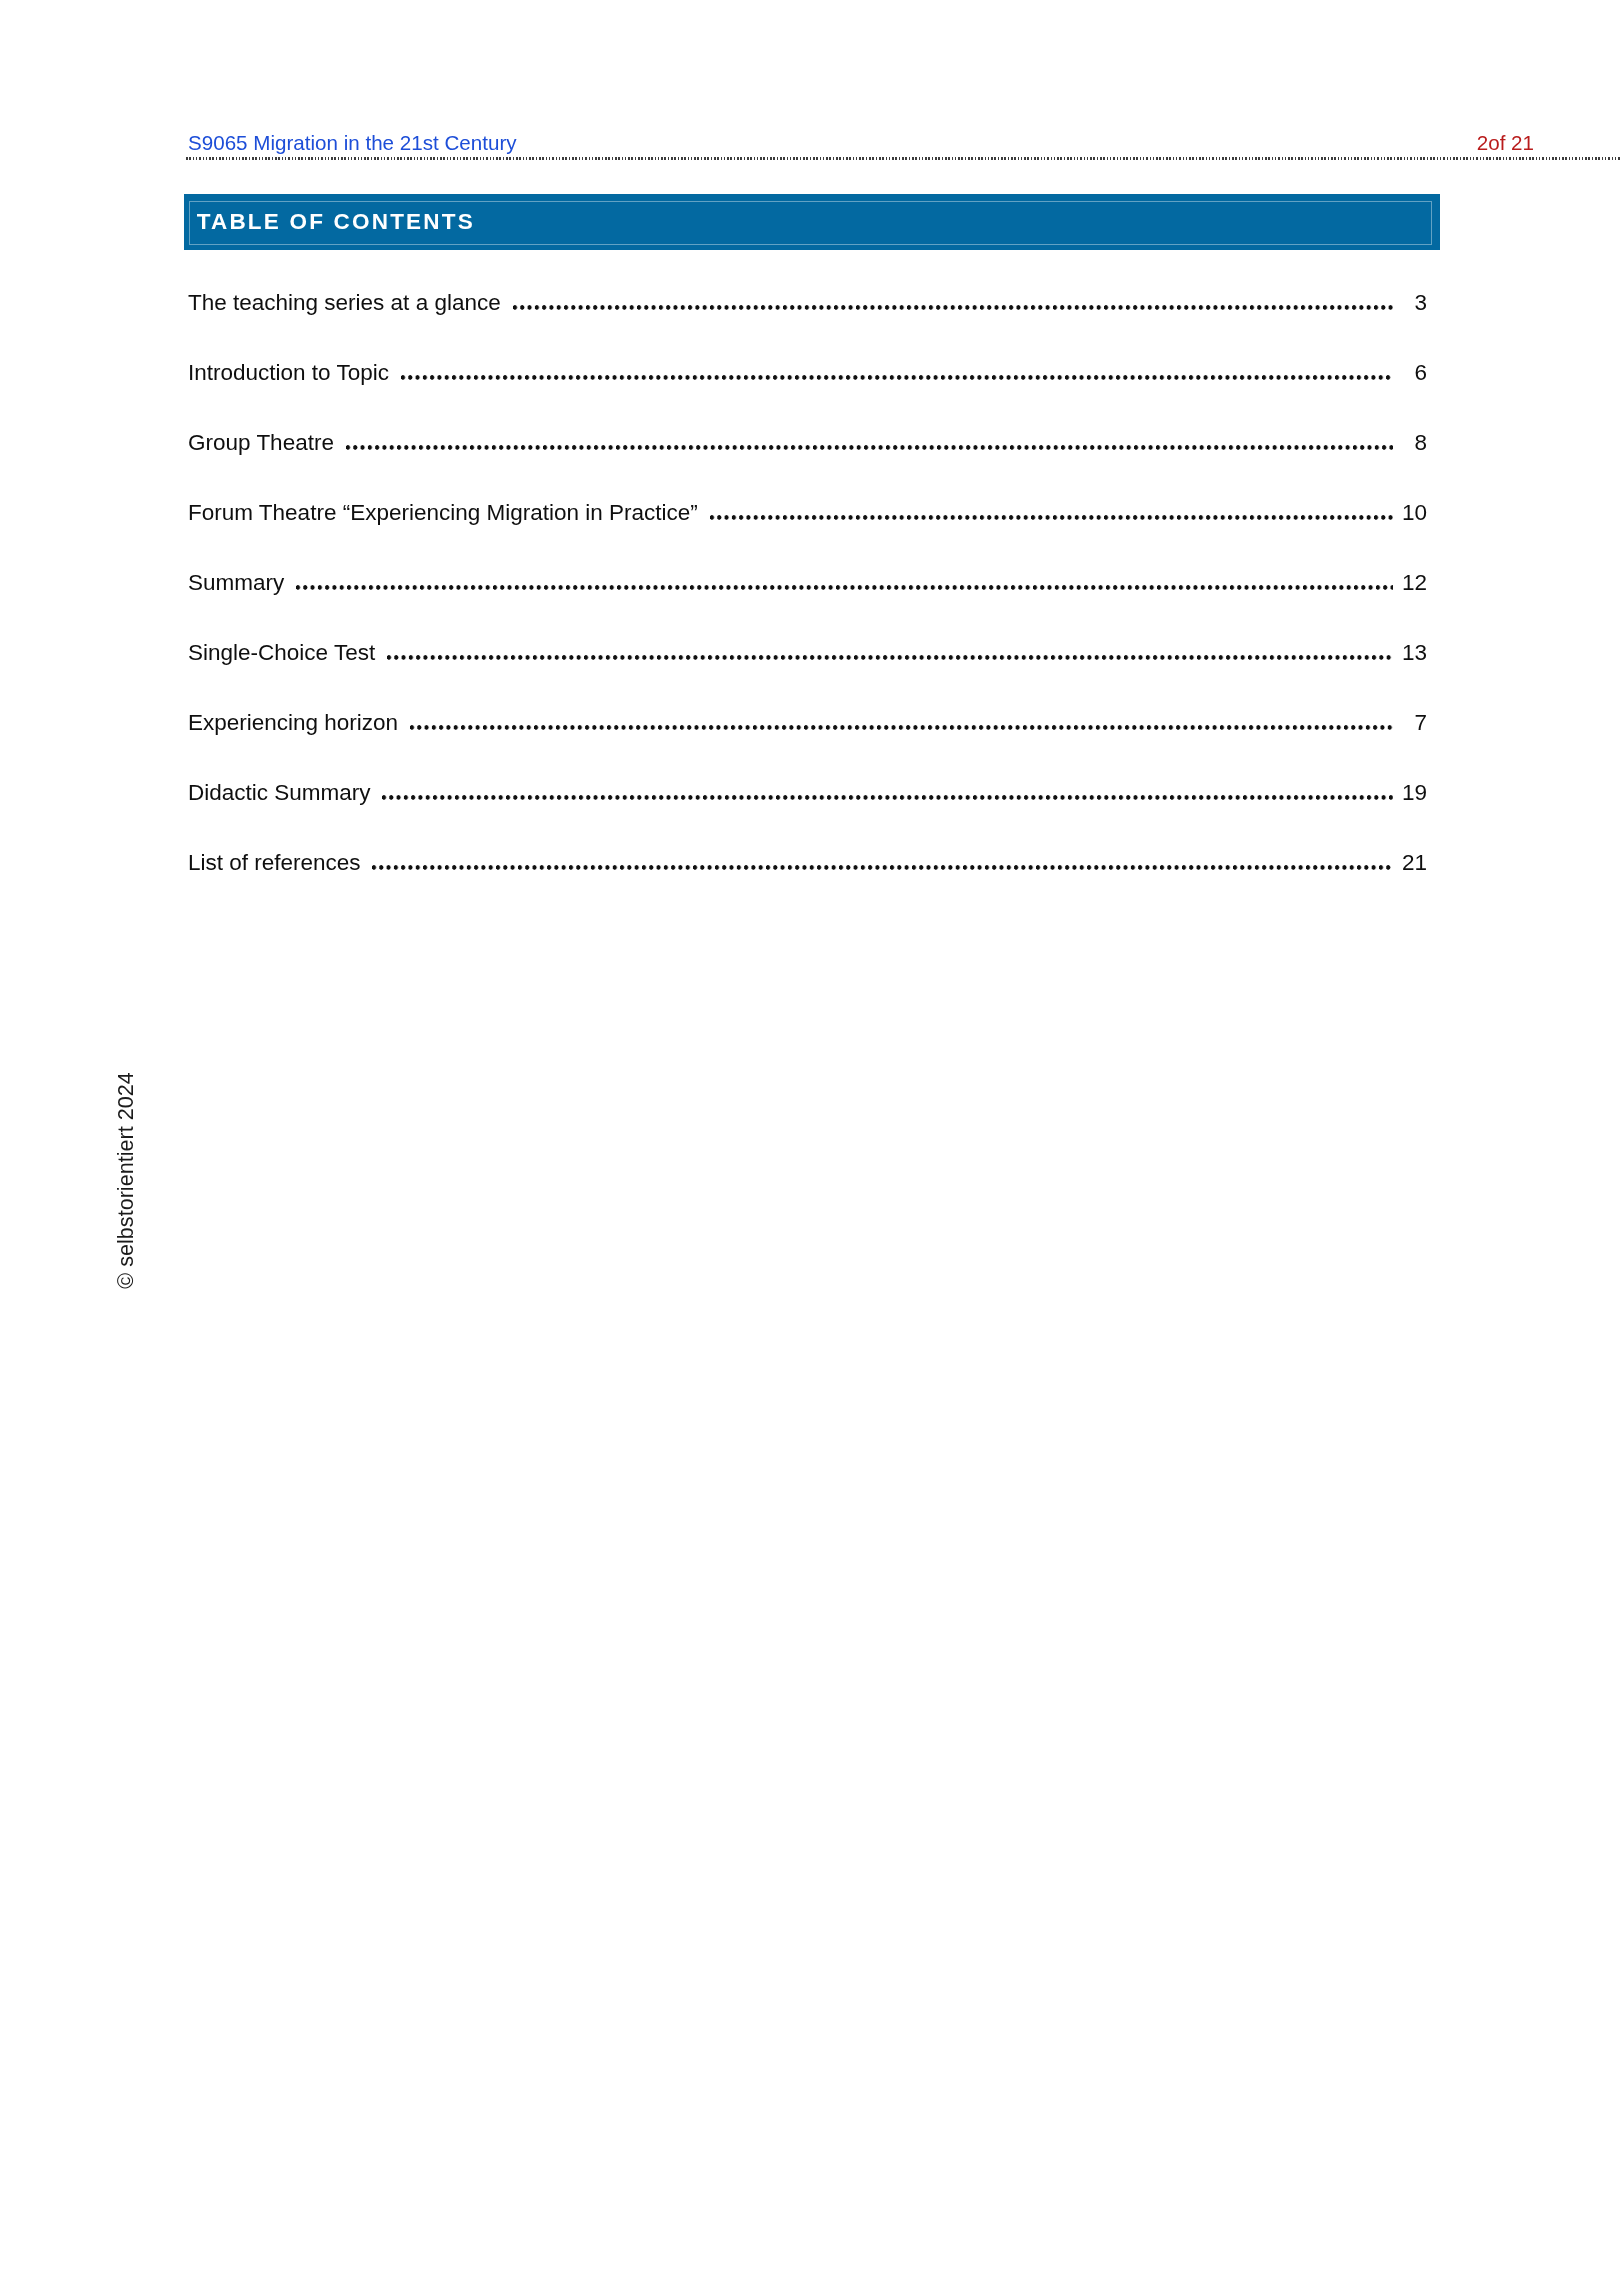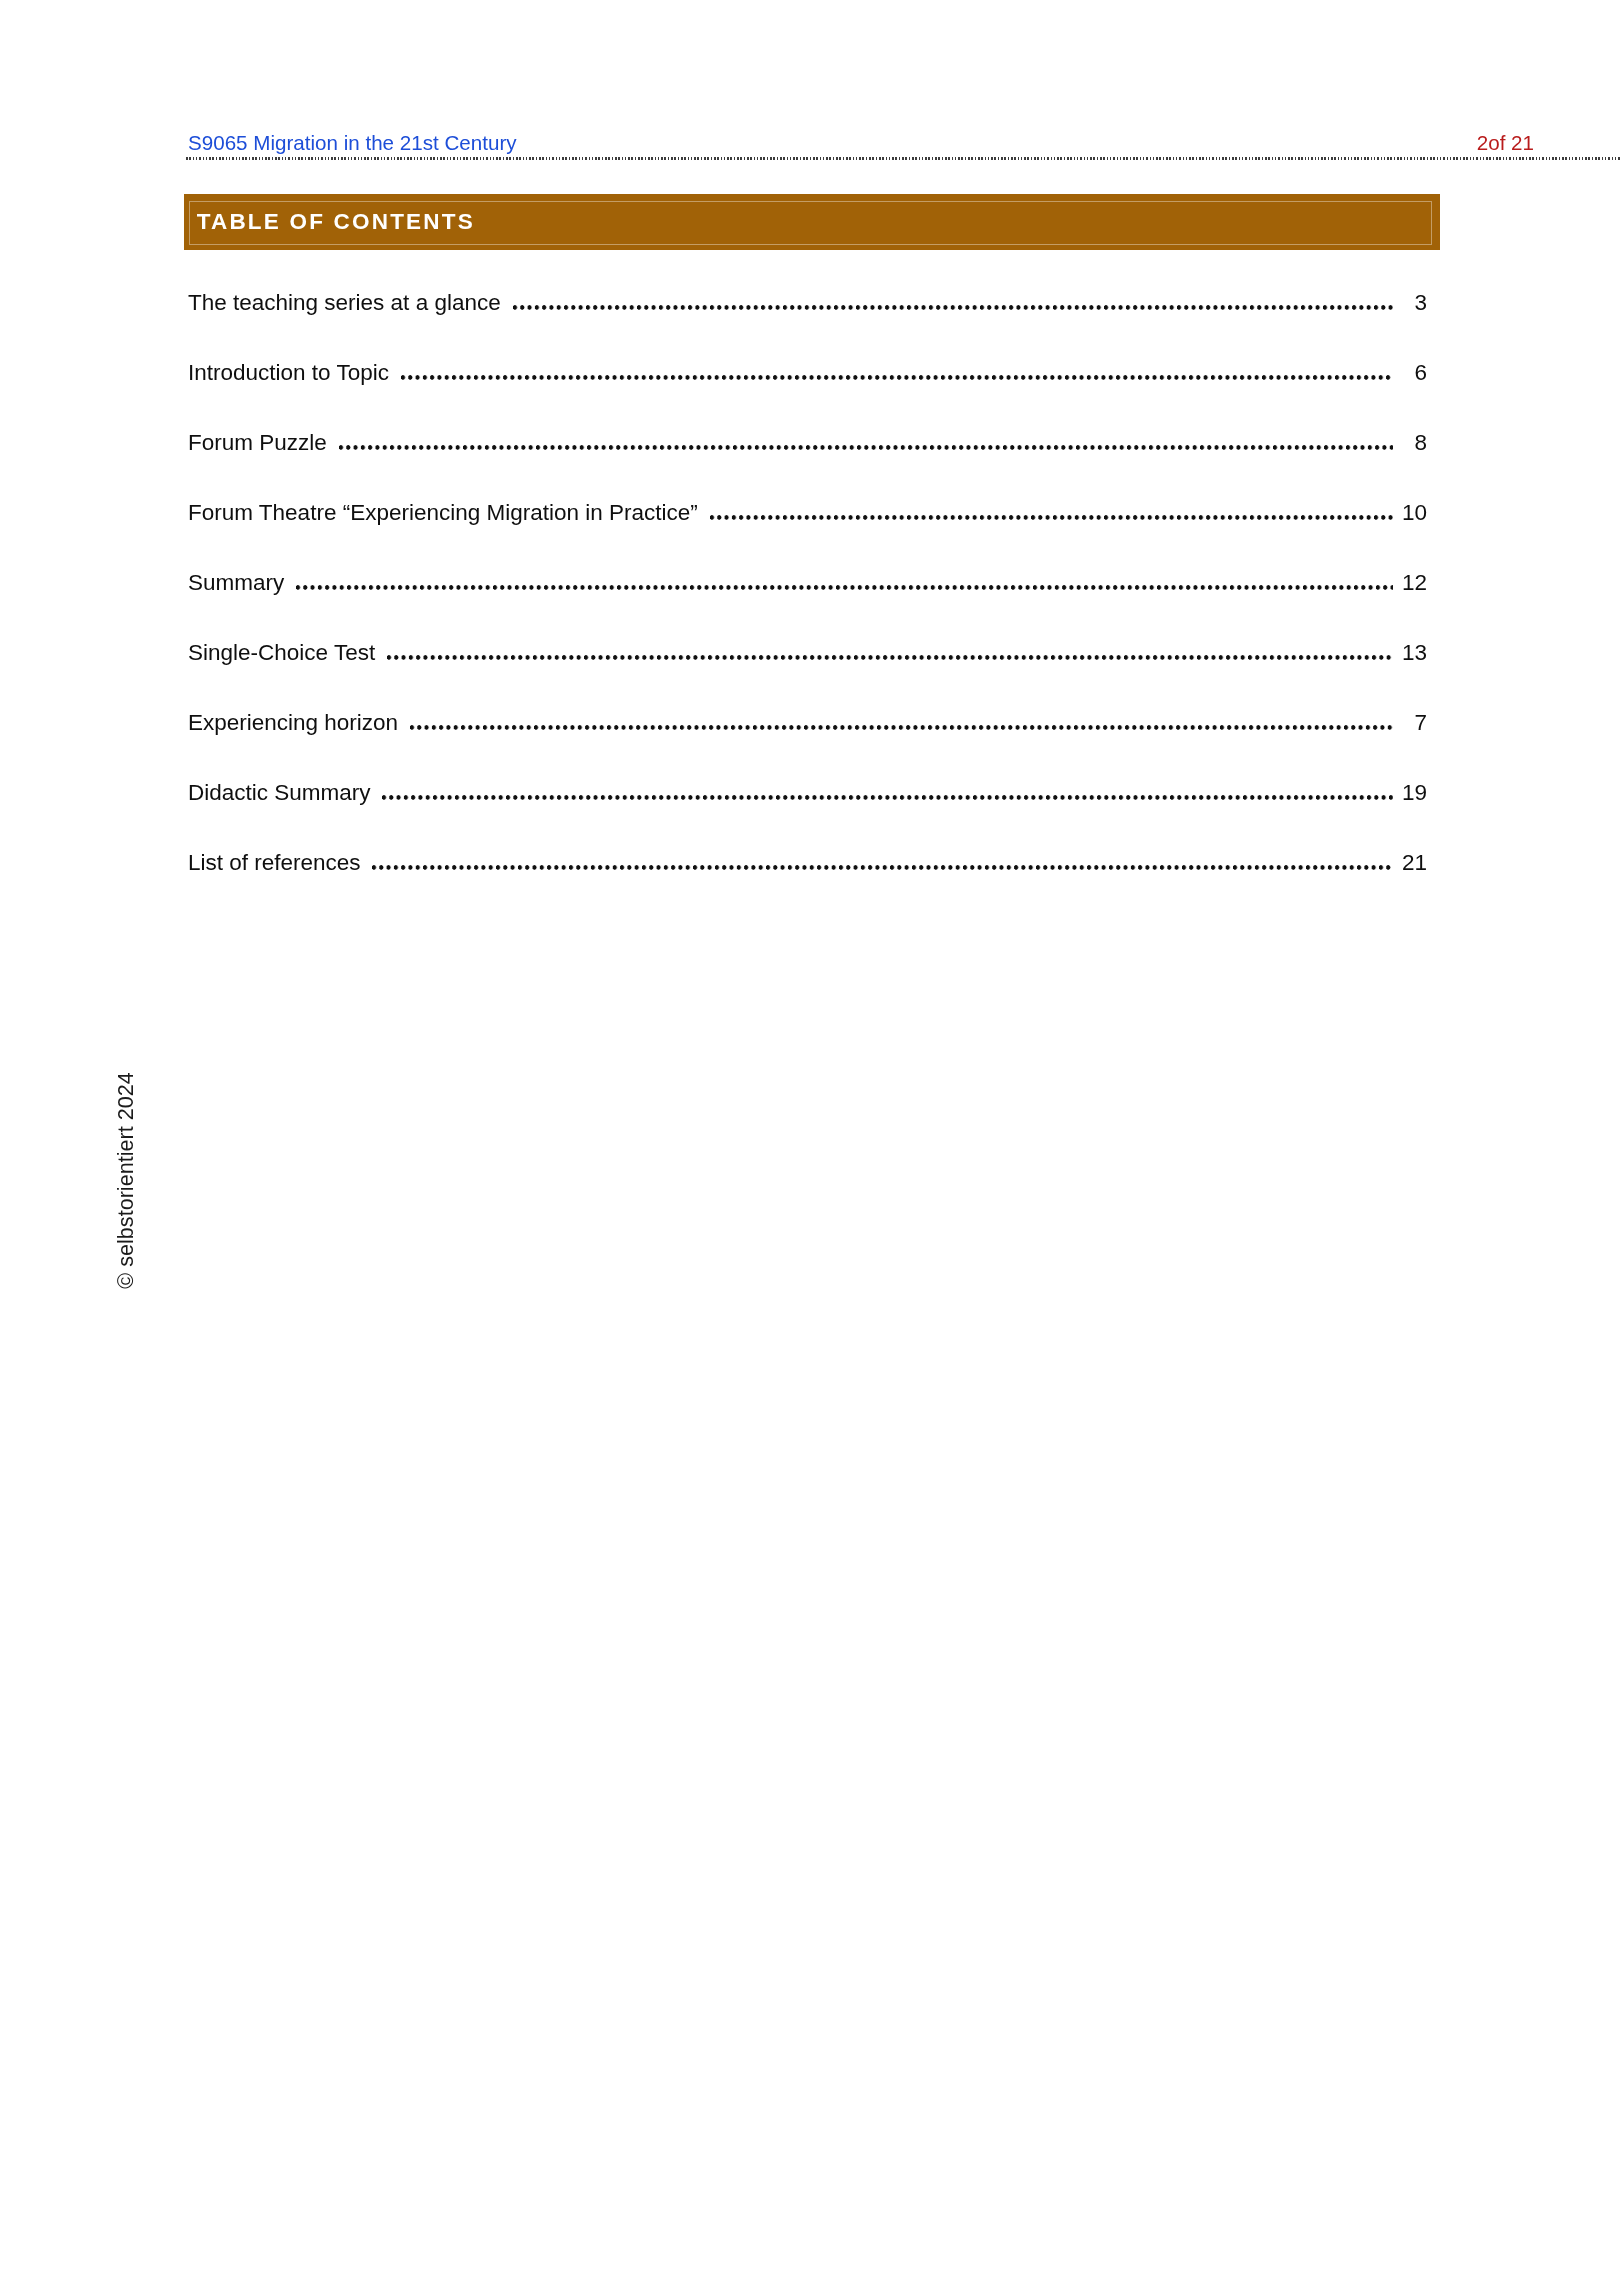--- a/index.html
+++ b/index.html
@@ -126,40 +126,40 @@
 <body>
 
 <div class="page">
 
   <div class="doc-header-left">S9065 Migration in the 21st Century</div>
 
   <div class="doc-header-right">2of 21</div>
 
   <div class="doc-header-rule"></div>
 
-  <div class="toc-bar" style="background: #a16207;">
+  <div class="toc-bar" style="background: #0369a1;">
     <div class="toc-bar-inner-border"></div>
     <span class="toc-bar-title">TABLE OF CONTENTS</span>
   </div>
 
   <div class="toc-list" id="toc-list">
     <div class="toc-row">
       <span class="toc-label">The teaching series at a glance</span>
       <span class="toc-leader"></span>
       <span class="toc-num">3</span>
     </div>
 
     <div class="toc-row">
       <span class="toc-label">Introduction to Topic</span>
       <span class="toc-leader"></span>
       <span class="toc-num">6</span>
     </div>
 
     <div class="toc-row">
-      <span class="toc-label">Forum Puzzle</span>
+      <span class="toc-label">Group Theatre</span>
       <span class="toc-leader"></span>
       <span class="toc-num">8</span>
     </div>
 
     <div class="toc-row">
       <span class="toc-label">Forum Theatre “Experiencing Migration in Practice”</span>
       <span class="toc-leader"></span>
       <span class="toc-num">10</span>
     </div>
 

